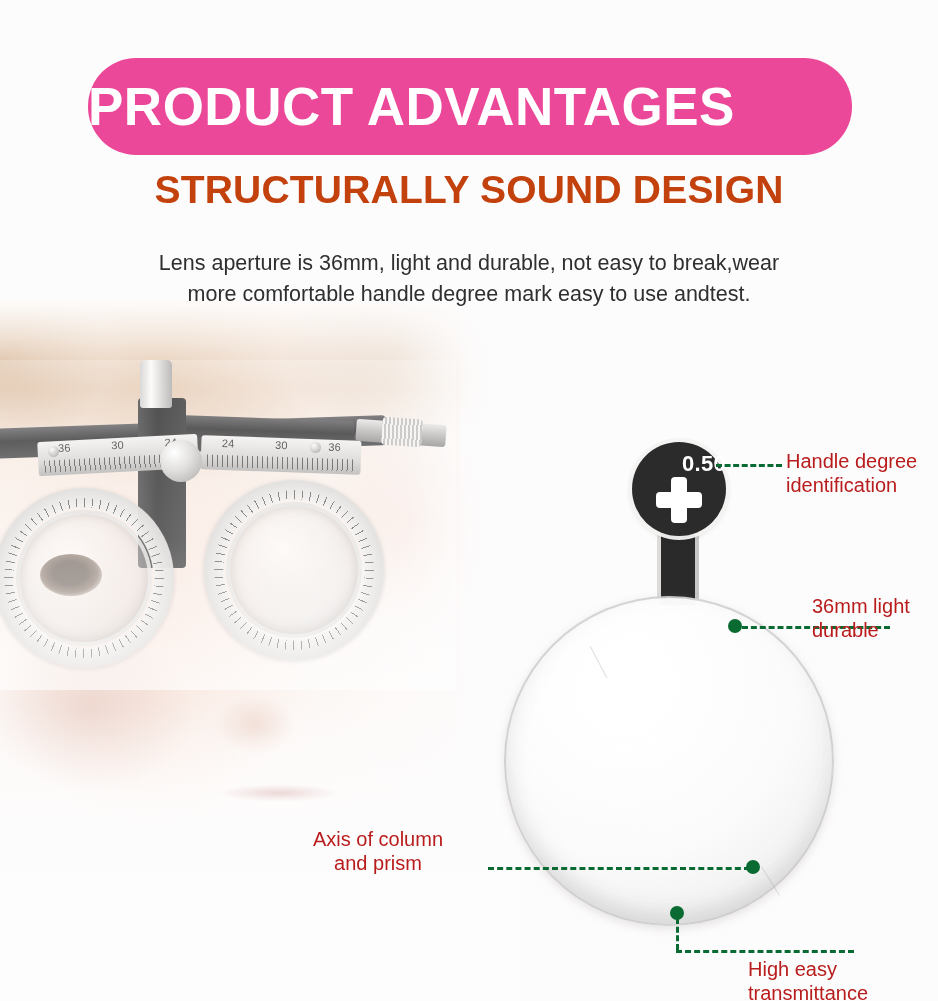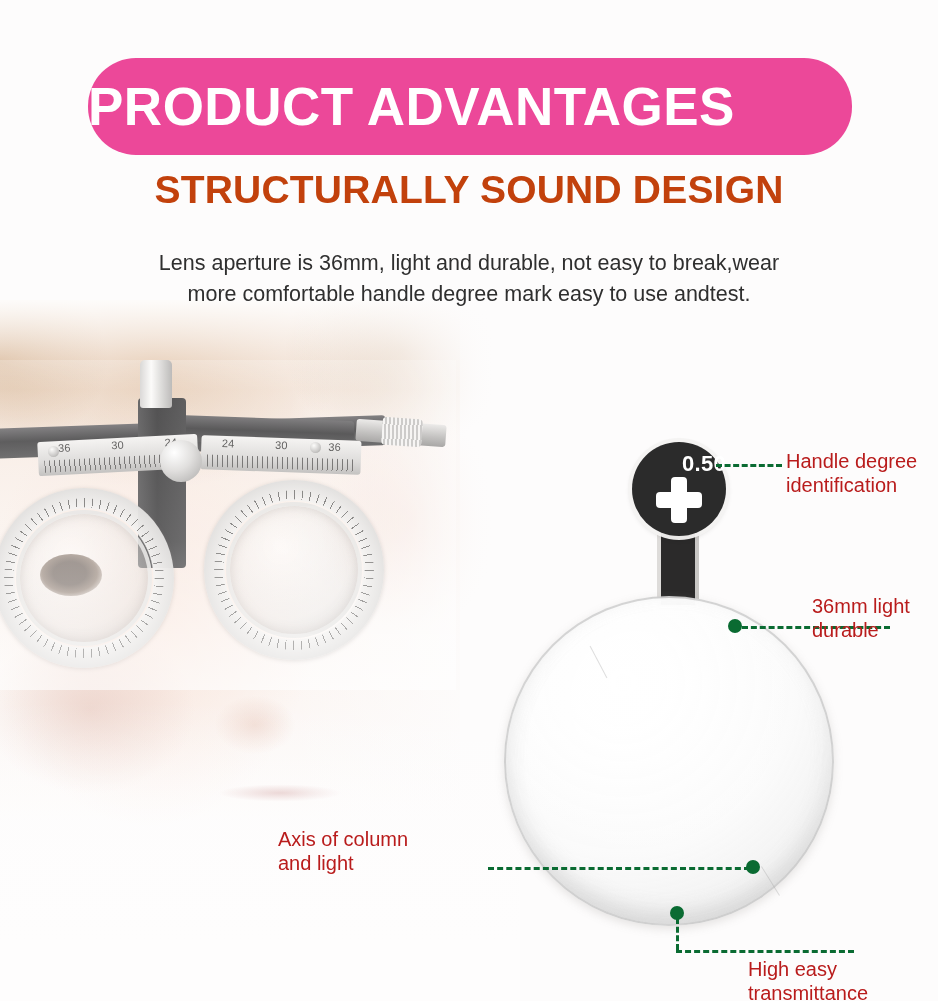--- a/index.html
+++ b/index.html
@@ -187,21 +187,21 @@
 
   #co-handle-line { left:716px; top:464px; width:66px; }
   #co-handle-text { left:786px; top:450px; }
 
   #co-aperture-dot  { left:728px; top:619px; }
   #co-aperture-line { left:742px; top:626px; width:148px; }
   #co-aperture-text { left:812px; top:595px; text-align:left; }
 
   #co-axis-dot  { left:746px; top:860px; }
   #co-axis-line { left:488px; top:867px; width:262px; }
-  #co-axis-text { left:278px; top:828px; width:200px; text-align:left; }
+  #co-axis-text { left:278px; top:828px; width:200px; text-align:center; }
 
   #co-trans-dot   { left:670px; top:906px; }
   #co-trans-vline { left:676px; top:918px; height:32px; }
   #co-trans-hline { left:676px; top:950px; width:178px; }
   #co-trans-text  { left:748px; top:958px; text-align:left; }
 </style>
 </head>
 <body>
 
 <div id="photo-layer">
@@ -295,21 +295,21 @@
 <div class="dash-h" id="co-aperture-line"></div>
 <div class="callout-text" id="co-aperture-text">
   <span>36mm light</span>
   <span>durable</span>
 </div>
 
 <div class="dot" id="co-axis-dot"></div>
 <div class="dash-h" id="co-axis-line"></div>
 <div class="callout-text" id="co-axis-text">
   <span>Axis of column</span>
-  <span>and light</span>
+  <span>and prism</span>
 </div>
 
 <div class="dot" id="co-trans-dot"></div>
 <div class="dash-v" id="co-trans-vline"></div>
 <div class="dash-h" id="co-trans-hline"></div>
 <div class="callout-text" id="co-trans-text">
   <span>High easy</span>
   <span>transmittance</span>
 </div>
 

